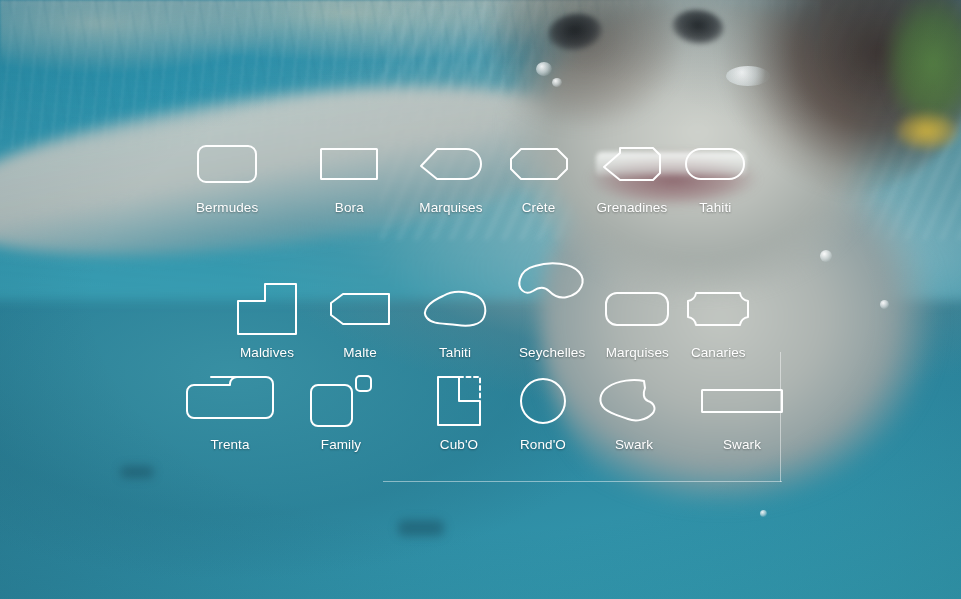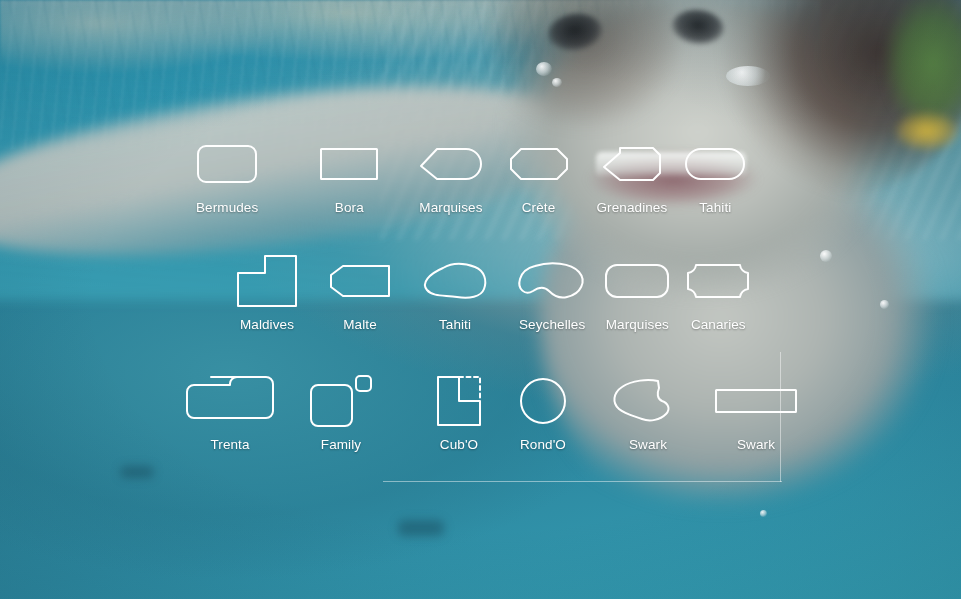--- a/index.html
+++ b/index.html
@@ -351,21 +351,21 @@
 
       <div class="shape-item" style="margin-right:32px;">
         <div class="shape-box">
           <svg width="64" height="36" viewBox="0 0 64 36">
             <path d="M20 5 C32 -2 44 1 52 4 C62 8 64 18 61 26 C58 34 46 36 34 34 C22 32 10 34 4 27 C-2 20 6 11 20 5 Z"></path>
           </svg>
         </div>
         <div class="shape-label">Tahiti</div>
       </div>
 
-      <div class="shape-item" style="margin-right:20px;">
+      <div class="shape-item" style="margin-right:20px;gap:28px;">
         <div class="shape-box">
           <svg width="66" height="36" viewBox="0 0 66 36">
             <path d="M16 3 C32 -2 52 0 60 9 C68 18 62 31 48 34 C40 36 34 32 30 28 C26 24 20 24 14 28 C6 33 -2 26 1 16 C3 9 8 5 16 3 Z"></path>
           </svg>
         </div>
         <div class="shape-label">Seychelles</div>
       </div>
 
       <div class="shape-item" style="margin-right:18px;">
         <div class="shape-box">
@@ -411,21 +411,21 @@
       <div class="shape-item" style="margin-right:39px;padding-left:31px;">
         <div class="shape-box" style="height:58px;">
           <svg width="44" height="50" viewBox="0 0 44 50">
             <path d="M22 1 H1 V49 H43 V25 H22 Z"></path>
             <path class="dashed" d="M22 1 H43 V25"></path>
           </svg>
         </div>
         <div class="shape-label">Cub'O</div>
       </div>
 
-      <div class="shape-item" style="margin-right:46px;">
+      <div class="shape-item" style="margin-right:32px;">
         <div class="shape-box" style="height:58px;">
           <svg width="46" height="46" viewBox="0 0 46 46">
               <circle cx="23" cy="23" r="22"></circle>
             </svg>
         </div>
         <div class="shape-label">Rond'O</div>
       </div>
 
       <div class="shape-item" style="margin-right:31px;">
         <div class="shape-box" style="height:58px;">

